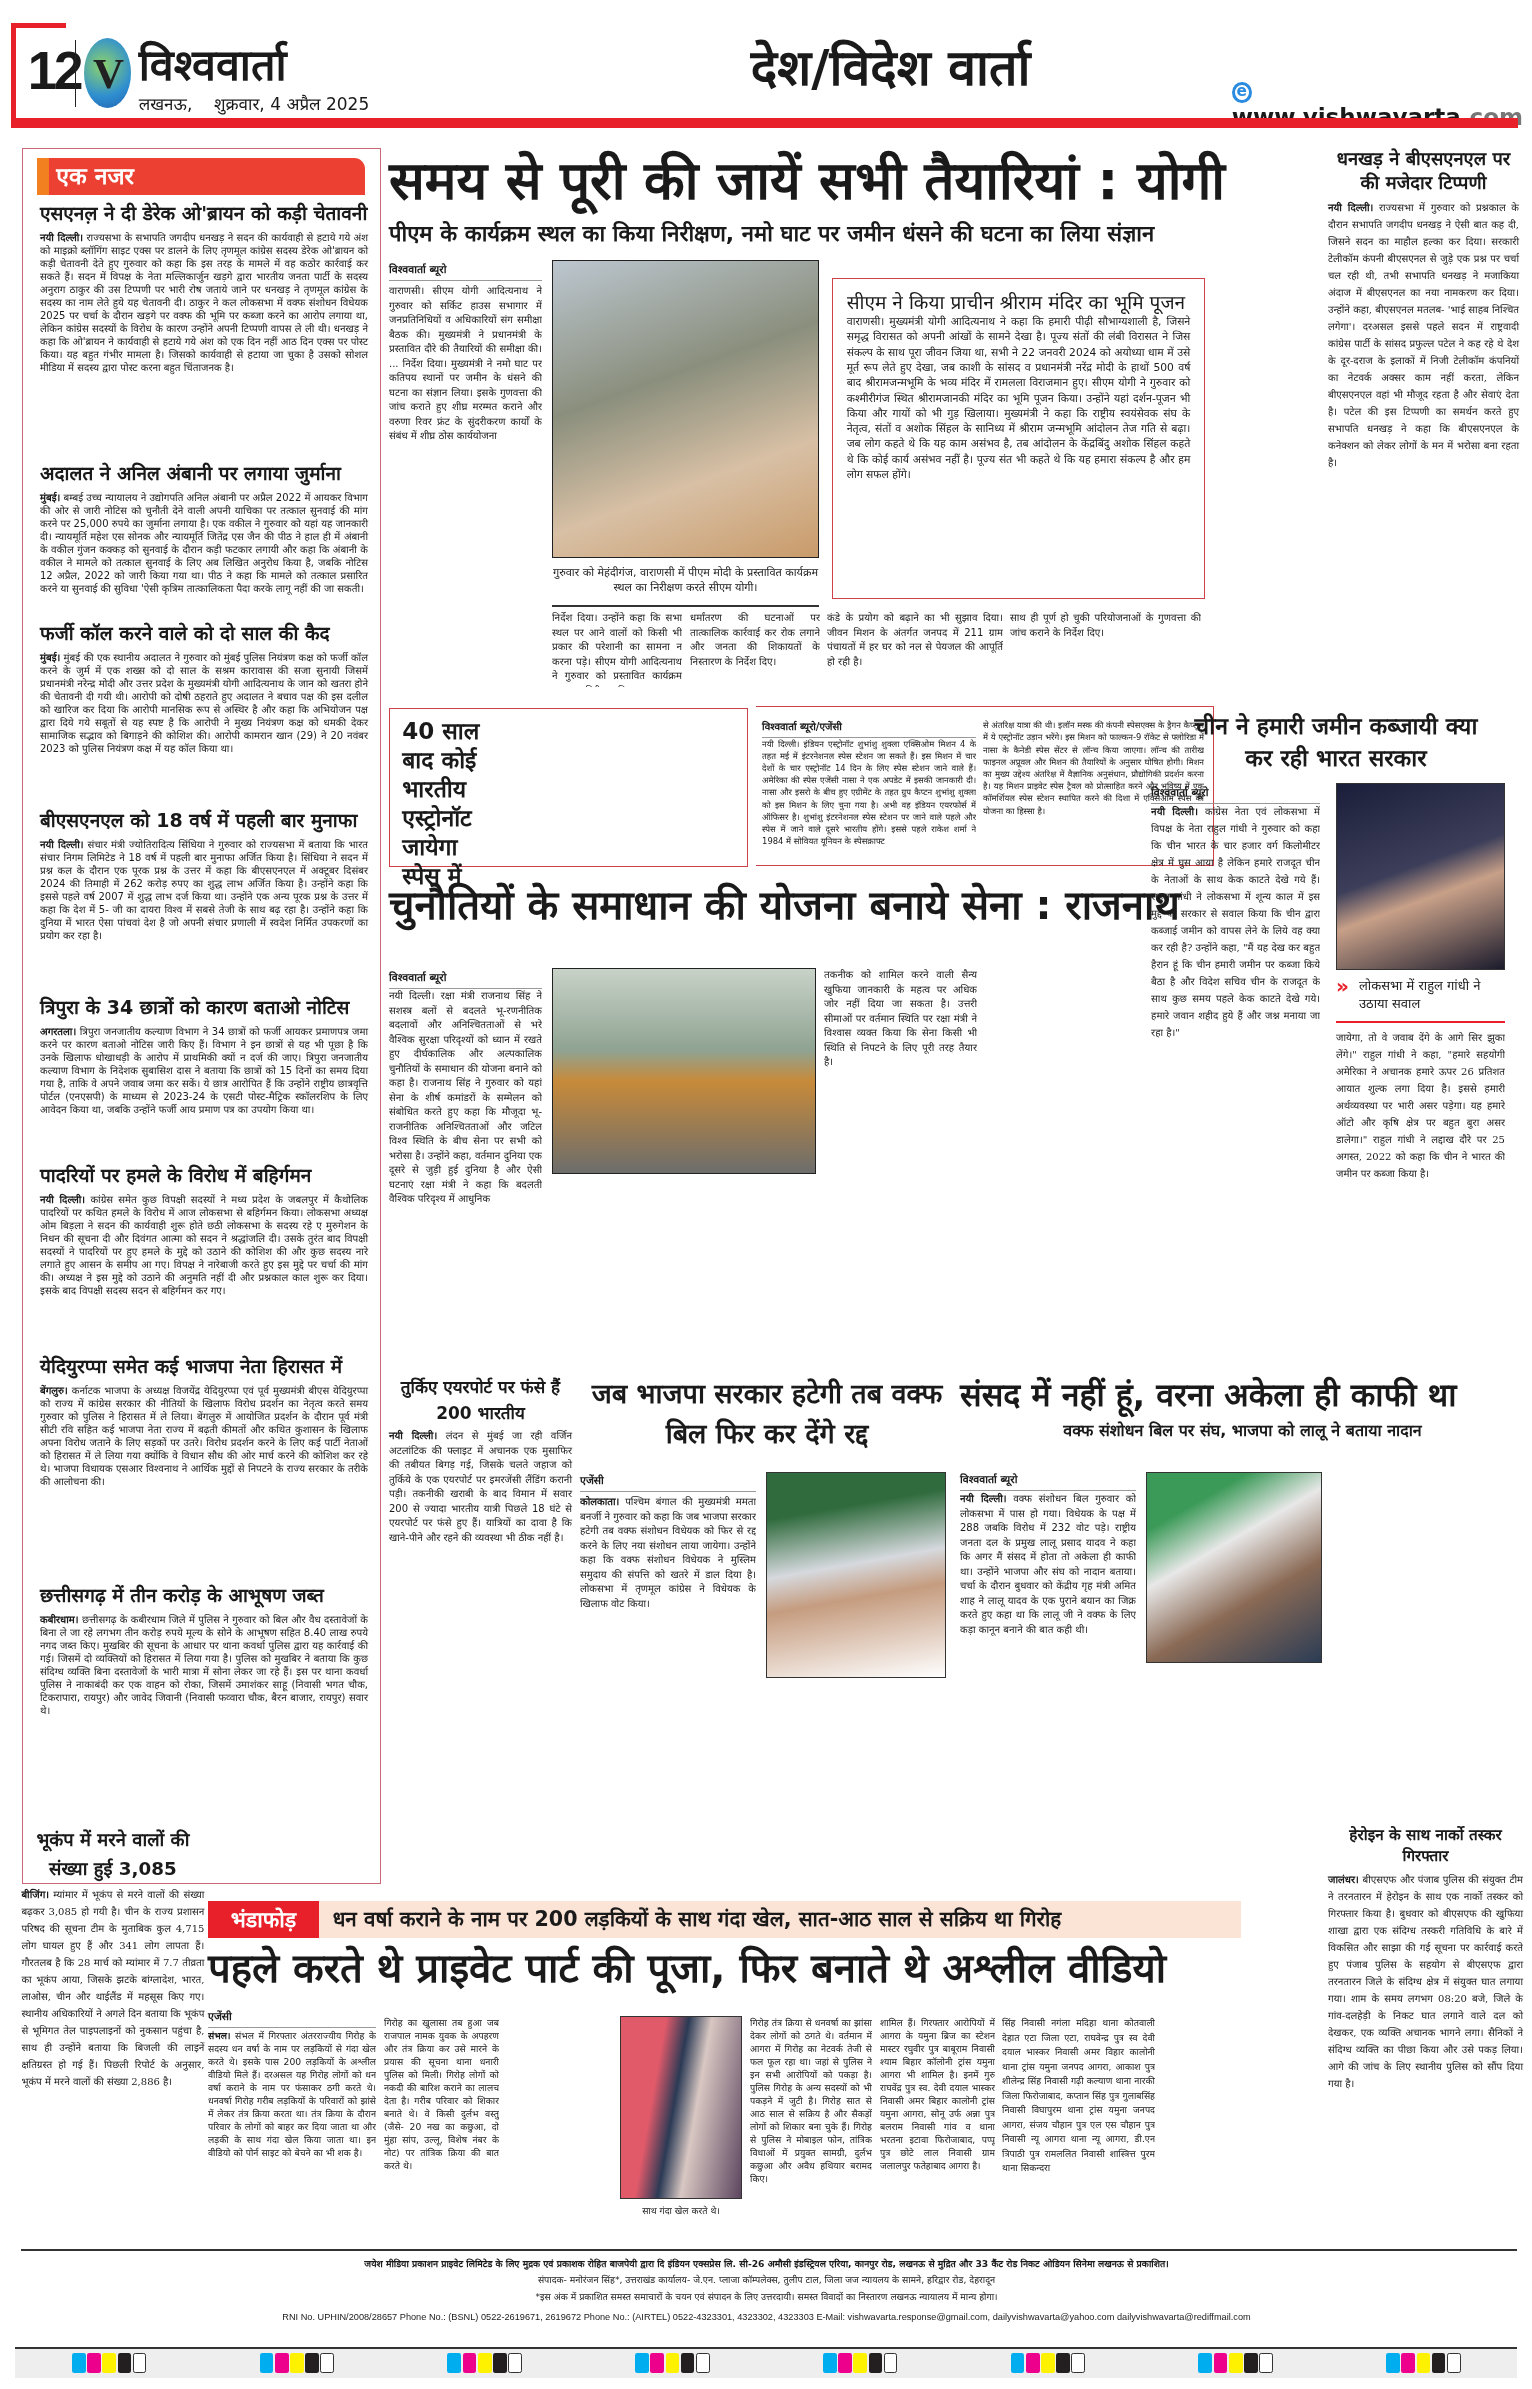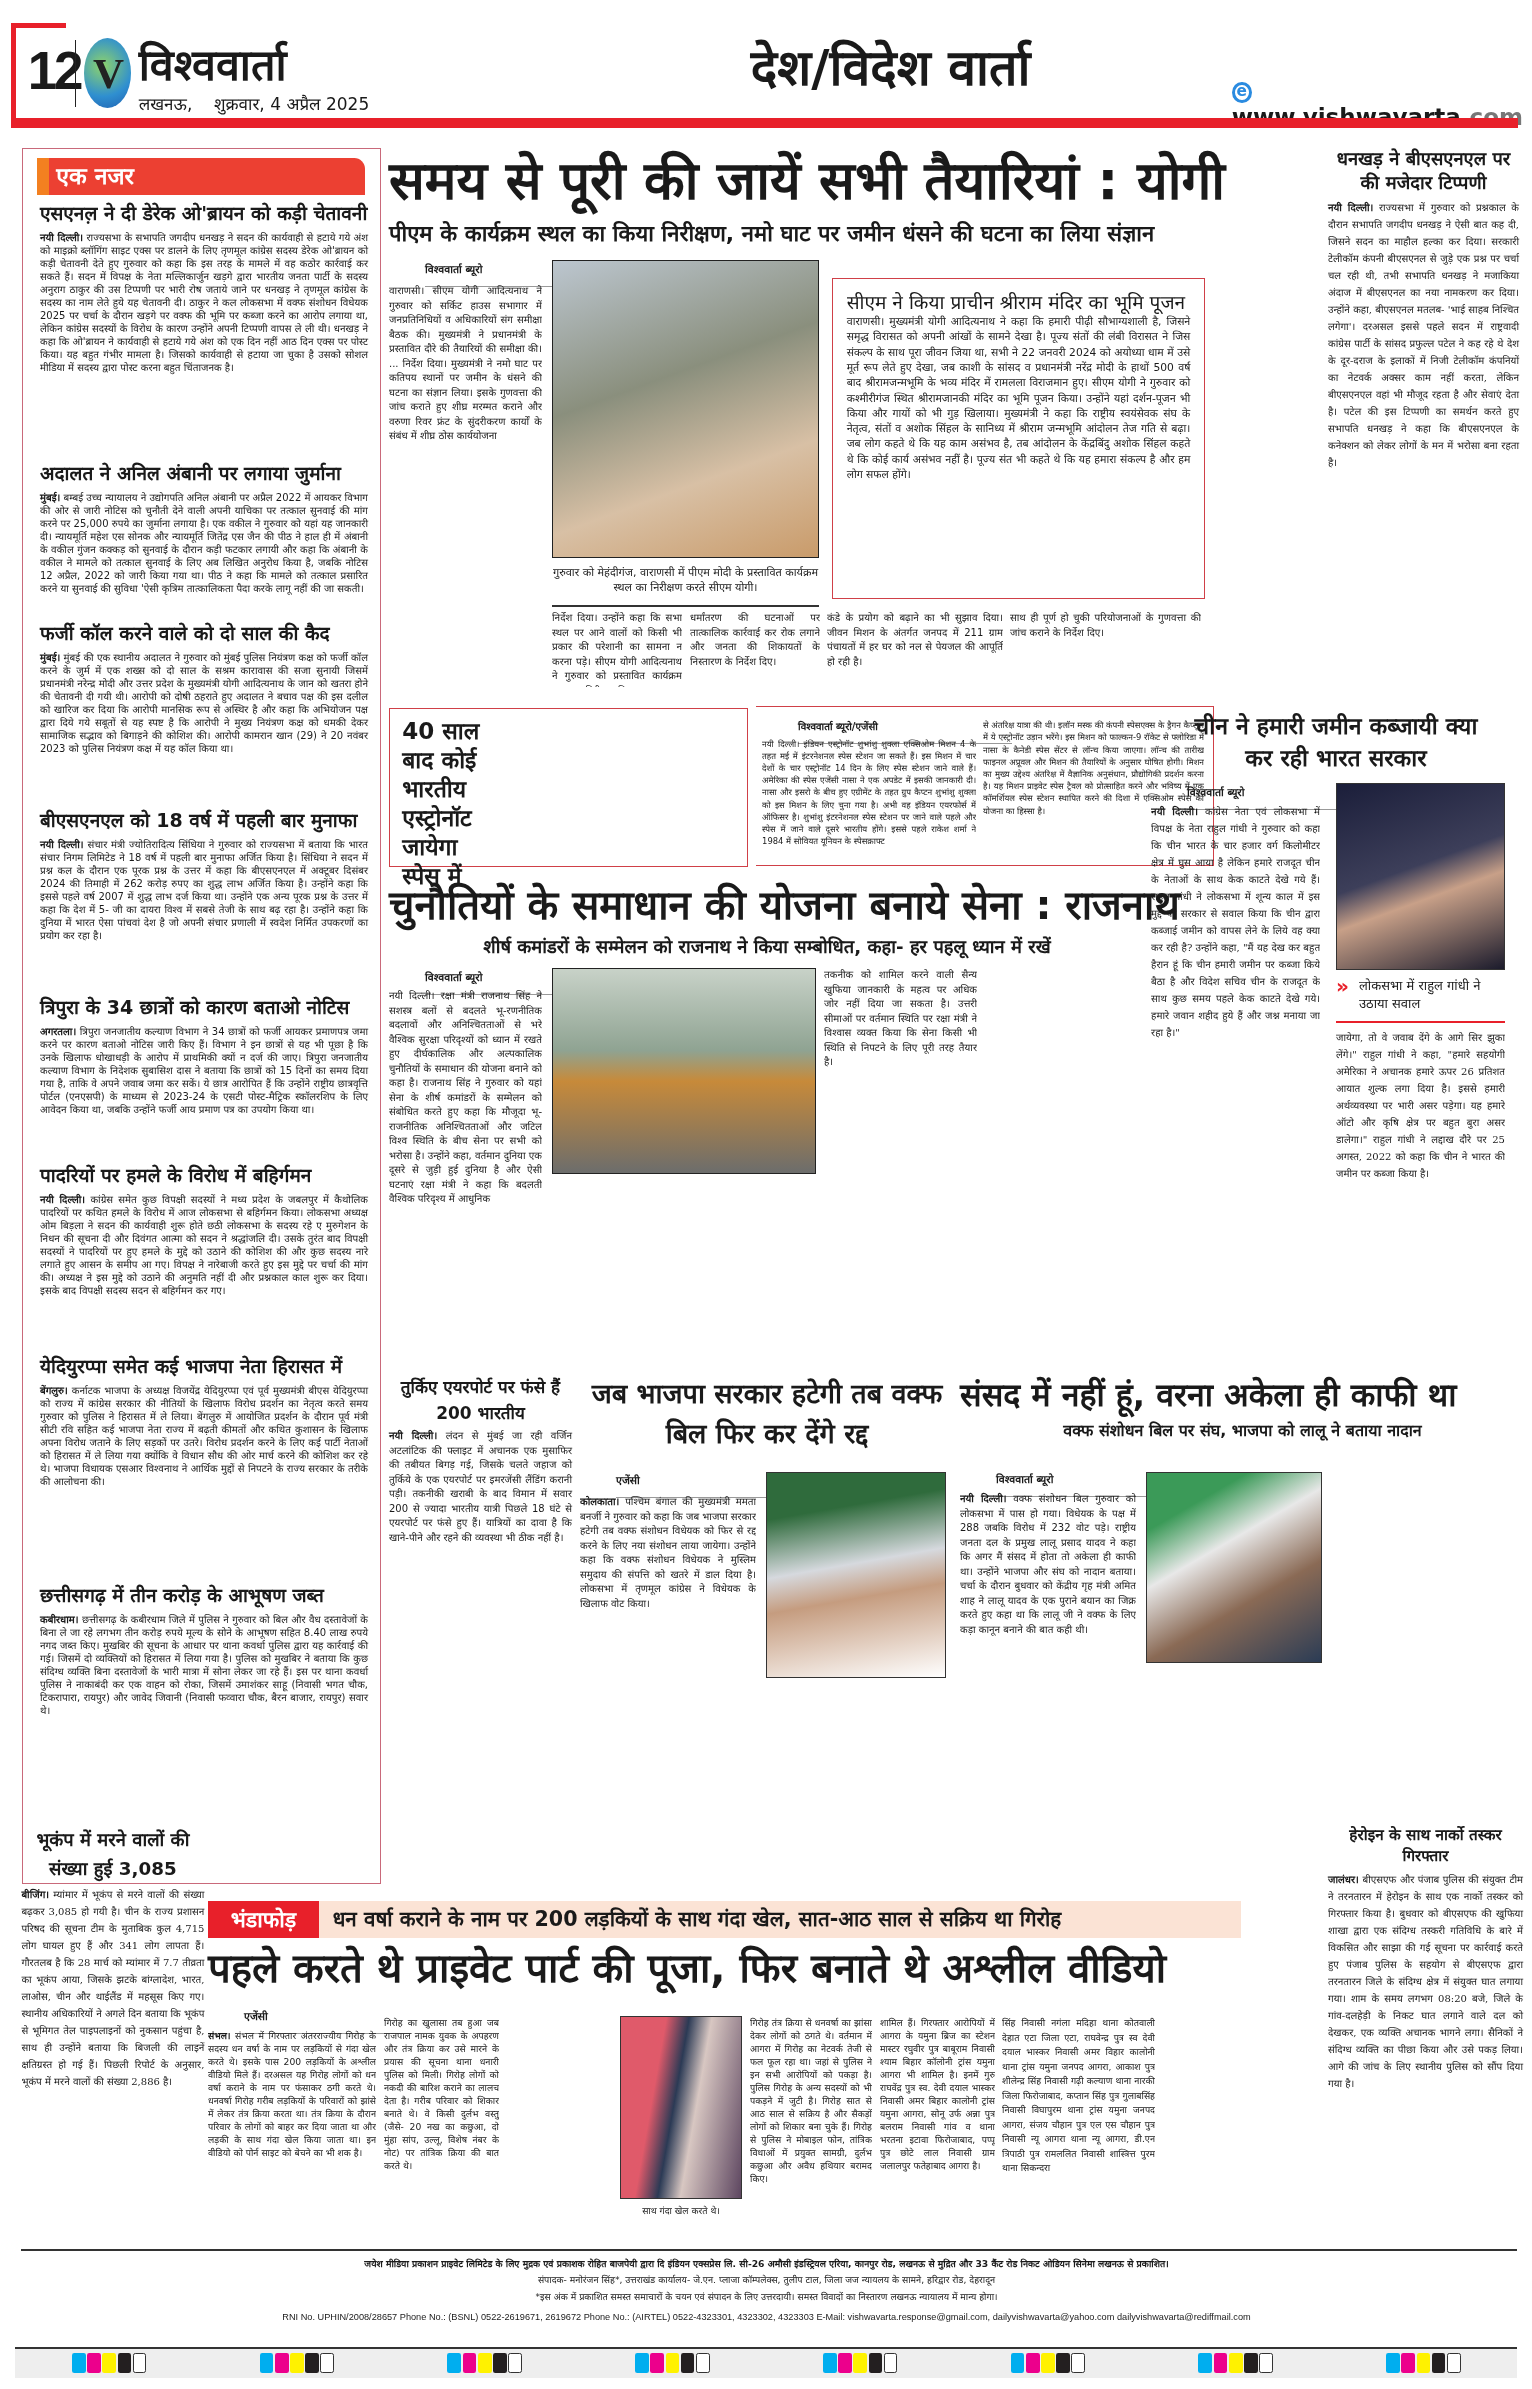--- a/index.html
+++ b/index.html
@@ -25,21 +25,21 @@
   
   #left-box { left: 22px; top: 148px; width: 359px; height: 1736px; border: 1.5px solid #c9697a; }
   .ek-nazar { position:absolute; left:13.7px; top:9.2px; width:328px; height:37px; background:#ec4032; border-left:12.2px solid #f38020; border-radius:0 10.7px 0 0; color:#fff; font-size:23px; font-weight:bold; padding-left:7.6px; line-height:37px; }
   .brief { position:absolute; left:17px; width:328px; }
   .brief h3 { font-size:19px; font-weight:bold; line-height:1.2; margin-bottom:6.1px; }
   .brief p { font-size:10px; line-height:13px; text-align:justify; }
   .brief p b { font-weight:bold; }
 
   
   .headline-xl { font-weight:bold; font-family:"DejaVu Sans", sans-serif; }
-  .byline { font-size:10.7px; font-weight:bold; border-bottom:1.5px solid #999; padding-bottom:10px;margin-left:36px; }
+  .byline { font-size:10.7px; font-weight:bold; border-bottom:1.5px solid #999; padding-bottom:4px; }
   .col-text { font-size:10px; line-height:14.5px; text-align:justify; }
   .photo { background: linear-gradient(160deg, #bcc6cf, #8a8f7d 40%, #d8c0a5 70%, #c99b6a); border:1.5px solid #222; }
   .caption { font-size:11px; text-align:center; line-height:15.3px; }
   .redbox { border:1.5px solid #d04048; }
 
   
   .bhandafod { left: 208px; top: 1901px; }
   .tag-red { position:absolute; left:0; top:0; width:111px; height:37px; background:#e8202a; color:#fff; font-size:21.4px; line-height:37px; text-align:center; font-weight:bold; }
   .tag-strip { position:absolute; left:111px; top:0; width:922px; height:37px; background:#fbe3d5; font-size:20.6px; line-height:37px; padding-left:13.7px; font-weight:bold; }
 
@@ -148,21 +148,20 @@
   <div class="abs" style="left:191px;top:267px;width:169px;font-size:13px;line-height:18.3px;padding-left:23px;">
     <span style="position:absolute;left:0;top:0;color:#e8202a;font-size:20px;font-weight:bold;">»</span>
     <span>लोकसभा में राहुल गांधी ने उठाया सवाल</span>
   </div>
   <div class="abs" style="left:191px;top:311px;width:169px;height:2.3px;background:#e8202a;"></div>
   <p class="abs col-text serif" style="left:191px;top:319px;width:169px;height:313px;overflow:hidden;line-height:17px;">जायेगा, तो वे जवाब देंगे के आगे सिर झुका लेंगे।" राहुल गांधी ने कहा, "हमारे सहयोगी अमेरिका ने अचानक हमारे ऊपर 26 प्रतिशत आयात शुल्क लगा दिया है। इससे हमारी अर्थव्यवस्था पर भारी असर पड़ेगा। यह हमारे ऑटो और कृषि क्षेत्र पर बहुत बुरा असर डालेगा।" राहुल गांधी ने लद्दाख दौरे पर 25 अगस्त, 2022 को कहा कि चीन ने भारत की जमीन पर कब्जा किया है।</p>
 </section>
 
 <section class="abs" style="left:389px;top:878px;width:756px;height:489px;">
   <h1 class="headline-xl" style="font-size:40px;line-height:55px;white-space:nowrap;">चुनौतियों के समाधान की योजना बनाये सेना : राजनाथ</h1>
-  <h2 style="font-size:18.3px;font-weight:bold;line-height:27.5px;text-align:center;white-space:nowrap;">शीर्ष कमांडरों के सम्मेलन को राजनाथ ने किया सम्बोधित, कहा- हर पहलू ध्यान में रखें</h2>
   <div class="abs byline" style="left:0;top:92px;width:153px;">विश्ववार्ता ब्यूरो</div>
   <div class="abs col-text" style="left:0;top:111px;width:153px;height:374px;overflow:hidden;">नयी दिल्ली। रक्षा मंत्री राजनाथ सिंह ने सशस्त्र बलों से बदलते भू-रणनीतिक बदलावों और अनिश्चितताओं से भरे वैश्विक सुरक्षा परिदृश्यों को ध्यान में रखते हुए दीर्घकालिक और अल्पकालिक चुनौतियों के समाधान की योजना बनाने को कहा है। राजनाथ सिंह ने गुरुवार को यहां सेना के शीर्ष कमांडरों के सम्मेलन को संबोधित करते हुए कहा कि मौजूदा भू-राजनीतिक अनिश्चितताओं और जटिल विश्व स्थिति के बीच सेना पर सभी को भरोसा है। उन्होंने कहा, वर्तमान दुनिया एक दूसरे से जुड़ी हुई दुनिया है और ऐसी घटनाएं रक्षा मंत्री ने कहा कि बदलती वैश्विक परिदृश्य में आधुनिक</div>
   <div class="abs photo" style="left:163px;top:90px;width:264px;height:206px;background:linear-gradient(180deg,#c8d2c8,#8fa392 40%,#c78a3a 55%,#6c6d6c);"></div>
   <div class="abs col-text" style="left:435px;top:90px;width:153px;height:397px;overflow:hidden;">तकनीक को शामिल करने वाली सैन्य खुफिया जानकारी के महत्व पर अधिक जोर नहीं दिया जा सकता है। उत्तरी सीमाओं पर वर्तमान स्थिति पर रक्षा मंत्री ने विश्वास व्यक्त किया कि सेना किसी भी स्थिति से निपटने के लिए पूरी तरह तैयार है।</div>
 </section>
 
 <section class="abs" style="left:389px;top:1374px;width:183px;height:489px;">
   <h3 style="font-size:17px;font-weight:bold;text-align:center;line-height:26px;">तुर्किए एयरपोर्ट पर फंसे हैं 200 भारतीय</h3>
   <p class="col-text" style="margin-top:3.1px;"><b>नयी दिल्ली।</b> <span>लंदन से मुंबई जा रही वर्जिन अटलांटिक की फ्लाइट में अचानक एक मुसाफिर की तबीयत बिगड़ गई, जिसके चलते जहाज को तुर्किये के एक एयरपोर्ट पर इमरजेंसी लैंडिंग करानी पड़ी। तकनीकी खराबी के बाद विमान में सवार 200 से ज्यादा भारतीय यात्री पिछले 18 घंटे से एयरपोर्ट पर फंसे हुए हैं। यात्रियों का दावा है कि खाने-पीने और रहने की व्यवस्था भी ठीक नहीं है।</span></p>
 </section>

